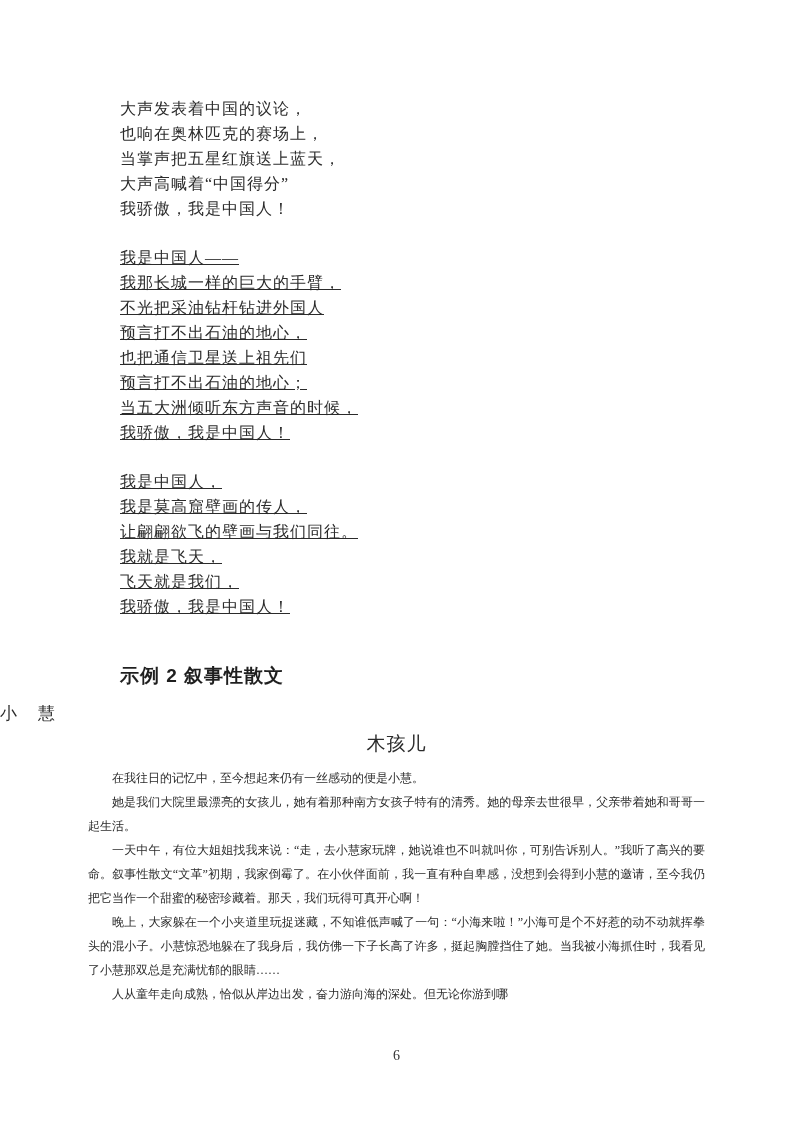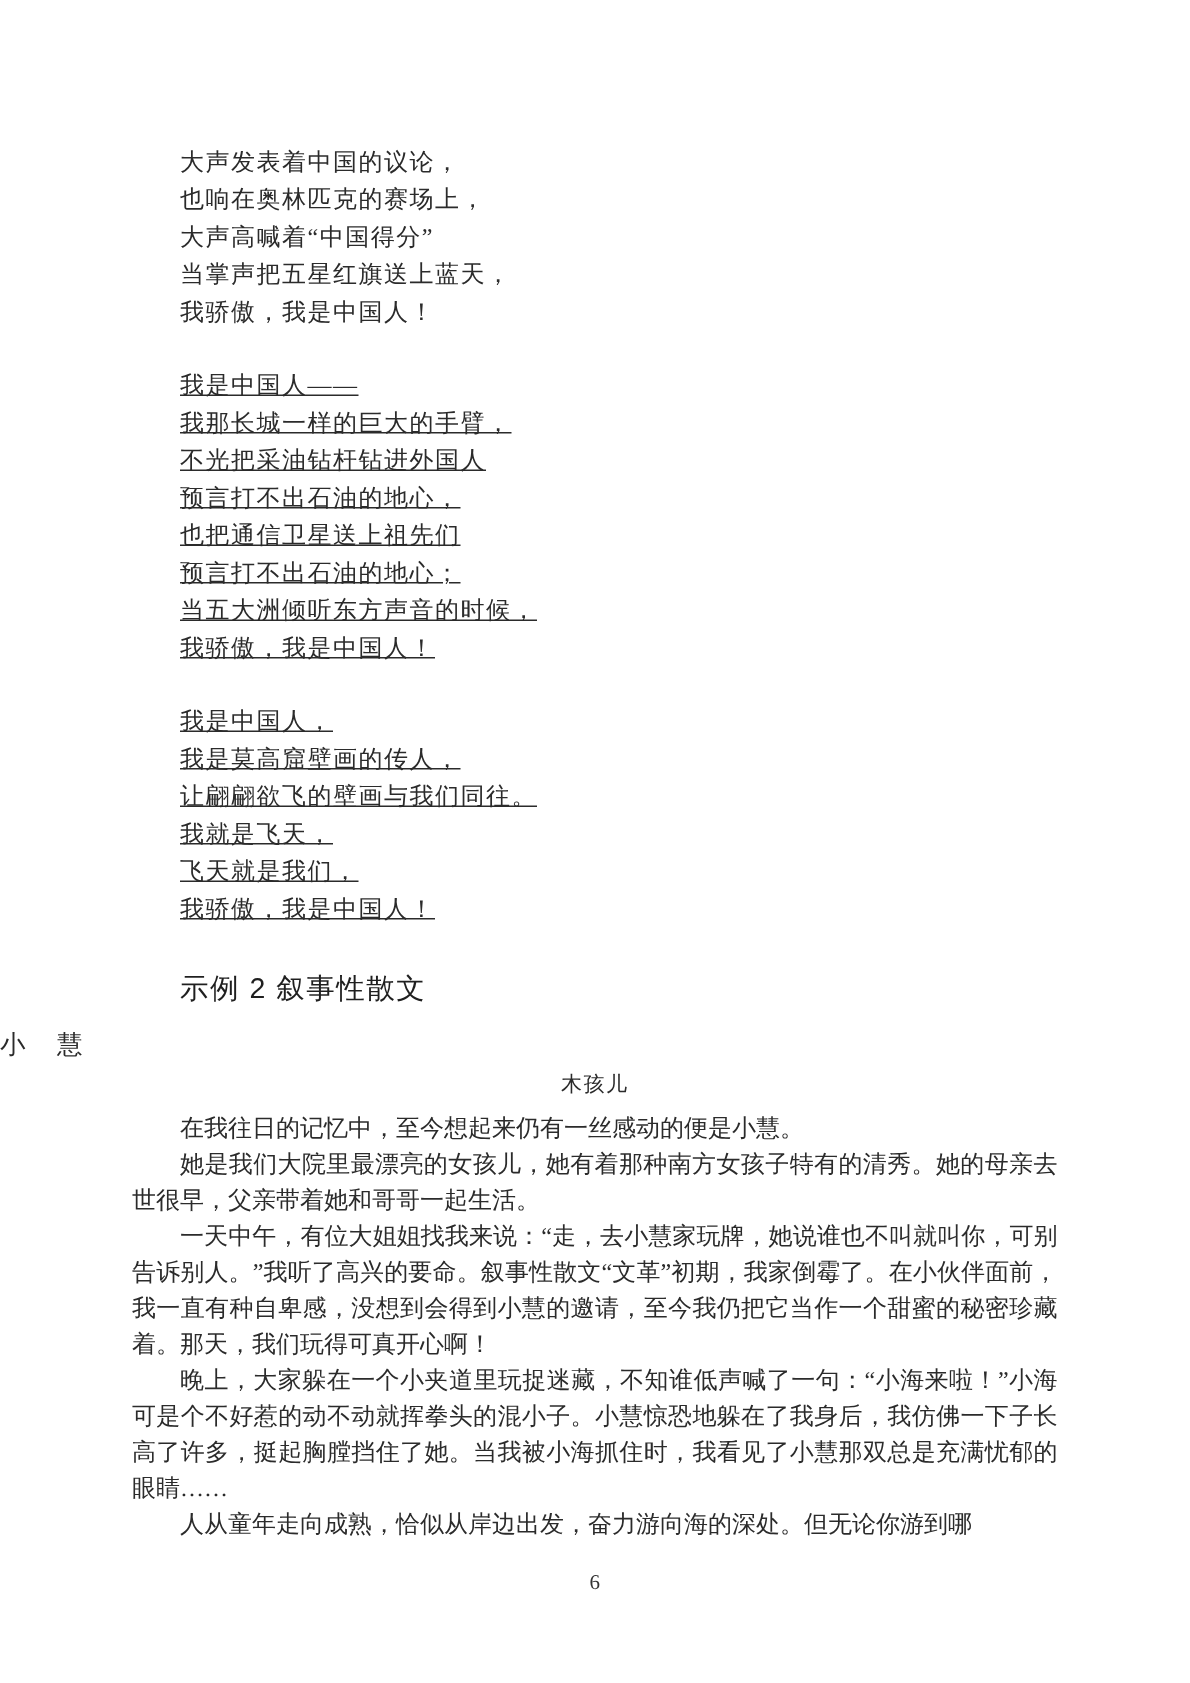--- a/index.html
+++ b/index.html
@@ -32,44 +32,44 @@
   }
   .stanza + .stanza {
     margin-top: 24px;
     text-decoration: underline;
   }
   .poem-line {
     white-space: nowrap;
   }
   
   .section-heading {
-    margin: 27px 0 0 120px;
+    margin: 44px 0 0 120px;
     font-family: "Liberation Sans", "DejaVu Sans", sans-serif;
-    font-weight: normal;
+    font-weight: bold;
     font-size: 19px;
     color: #1f1f1f;
     letter-spacing: 1px;
   }
   
   .essay-title {
     margin-top: 13px;
     text-align: left;
     font-size: 17px;
     letter-spacing: 2px;
   }
   .essay-author {
     margin-top: 6px;
     text-align: center;
-    font-size: 14px;
+    font-size: 19px;
     letter-spacing: 1px;
   }
   
   .essay-body {
     margin: 9px 88px 0 88px;
-    font-size: 16px;
+    font-size: 12px;
     line-height: 24px;
     text-align: justify;
     text-justify: inter-ideograph;
   }
   .essay-body p {
     margin: 0;
     text-indent: 2em;
   }
   
   .page-footer {
@@ -84,22 +84,22 @@
 </style>
 </head>
 <body>
 
 <div class="page">
 
   <div class="poem">
     <div class="stanza">
       <div class="poem-line">大声发表着中国的议论，</div>
       <div class="poem-line">也响在奥林匹克的赛场上，</div>
+      <div class="poem-line">当掌声把五星红旗送上蓝天，</div>
       <div class="poem-line">大声高喊着“中国得分”</div>
-      <div class="poem-line">当掌声把五星红旗送上蓝天，</div>
       <div class="poem-line">我骄傲，我是中国人！</div>
     </div>
     <div class="stanza">
       <div class="poem-line">我是中国人——</div>
       <div class="poem-line">我那长城一样的巨大的手臂，</div>
       <div class="poem-line">不光把采油钻杆钻进外国人</div>
       <div class="poem-line">预言打不出石油的地心，</div>
       <div class="poem-line">也把通信卫星送上祖先们</div>
       <div class="poem-line">预言打不出石油的地心；</div>
       <div class="poem-line">当五大洲倾听东方声音的时候，</div>

